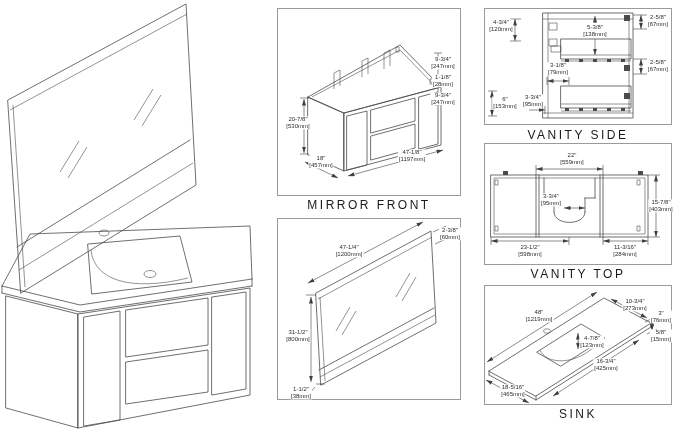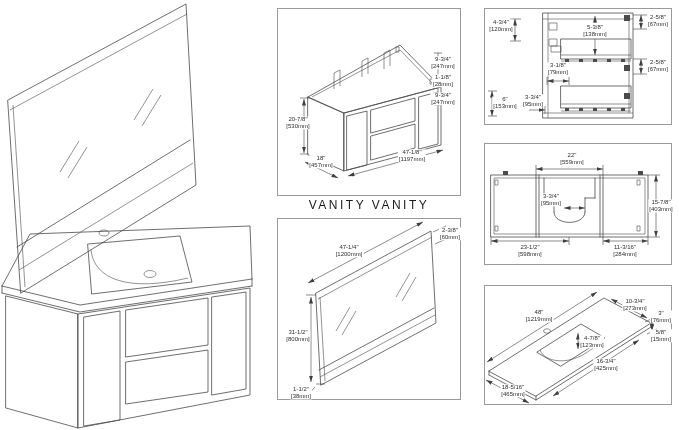--- a/index.html
+++ b/index.html
@@ -95,21 +95,21 @@
     </div>
     <div class="dim" style="left:165px;top:72px;">
       <span>1-1/8"</span>
         <span>[28mm]</span>
     </div>
     <div class="dim" style="left:165px;top:90px;">
       <span>9-3/4"</span>
         <span>[247mm]</span>
     </div>
   </div>
-  <div class="panel-title" style="left:277px;top:198px;width:184px;">VANITY VANITY</div>
+  <div class="panel-title" style="left:277px;top:198px;width:184px;">MIRROR FRONT</div>
 
   <div class="panel" style="left:277px;top:218px;width:184px;height:182px;">
     <svg width="184" height="182" viewBox="0 0 184 182">
       <defs>
           <marker id="m-mi" markerWidth="8" markerHeight="8" refX="6.5" refY="2" orient="auto-start-reverse" markerUnits="userSpaceOnUse">
             <path d="M0,0 L6.5,2 L0,4 Z" fill="#3f3f3f"></path>
           </marker>
         </defs>
       <path class="ln" d="M38,74 L153,12 L158,104 L43,166 Z"></path>
       <path class="lt" d="M40,80 L154,18"></path>
@@ -208,20 +208,21 @@
     </div>
     <div class="dim" style="left:20px;top:94px;">
       <span>6"</span>
         <span>[153mm]</span>
     </div>
     <div class="dim" style="left:48px;top:92px;">
       <span>3-3/4"</span>
         <span>[95mm]</span>
     </div>
   </div>
+  <div class="panel-title" style="left:484px;top:128px;width:188px;">VANITY SIDE</div>
 
   <div class="panel" style="left:484px;top:143px;width:188px;height:122px;">
     <svg width="188" height="122" viewBox="0 0 188 122">
       <defs>
           <marker id="m-vt" markerWidth="8" markerHeight="8" refX="6.5" refY="2" orient="auto-start-reverse" markerUnits="userSpaceOnUse">
             <path d="M0,0 L6.5,2 L0,4 Z" fill="#3f3f3f"></path>
           </marker>
         </defs>
       <path class="ln" d="M6,31 L163,31 L163,93 L6,93 Z"></path>
       <path class="lt" d="M9,34 L160,34 L160,90 L9,90 L9,34"></path>
@@ -258,20 +259,21 @@
     </div>
     <div class="dim" style="left:45px;top:107px;">
       <span>23-1/2"</span>
         <span>[598mm]</span>
     </div>
     <div class="dim" style="left:140px;top:107px;">
       <span>11-3/16"</span>
         <span>[284mm]</span>
     </div>
   </div>
+  <div class="panel-title" style="left:484px;top:267px;width:188px;">VANITY TOP</div>
 
   <div class="panel" style="left:484px;top:285px;width:188px;height:120px;">
     <svg width="188" height="120" viewBox="0 0 188 120">
       <defs>
           <marker id="m-sk" markerWidth="8" markerHeight="8" refX="6.5" refY="2" orient="auto-start-reverse" markerUnits="userSpaceOnUse">
             <path d="M0,0 L6.5,2 L0,4 Z" fill="#3f3f3f"></path>
           </marker>
         </defs>
       <path class="ln" d="M4,85 L119,12 L166,37 L51,110 Z"></path>
       <path class="ln" d="M4,89 L51,114 L166,41 M4,85 L4,89 M51,110 L51,114 M166,37 L166,41"></path>
@@ -309,14 +311,15 @@
     </div>
     <div class="dim" style="left:121px;top:79px;">
       <span>16-3/4"</span>
         <span>[425mm]</span>
     </div>
     <div class="dim" style="left:28px;top:105px;">
       <span>18-5/16"</span>
         <span>[465mm]</span>
     </div>
   </div>
+  <div class="panel-title" style="left:484px;top:407px;width:188px;">SINK</div>
 
 </div>
 
 </body></html>

